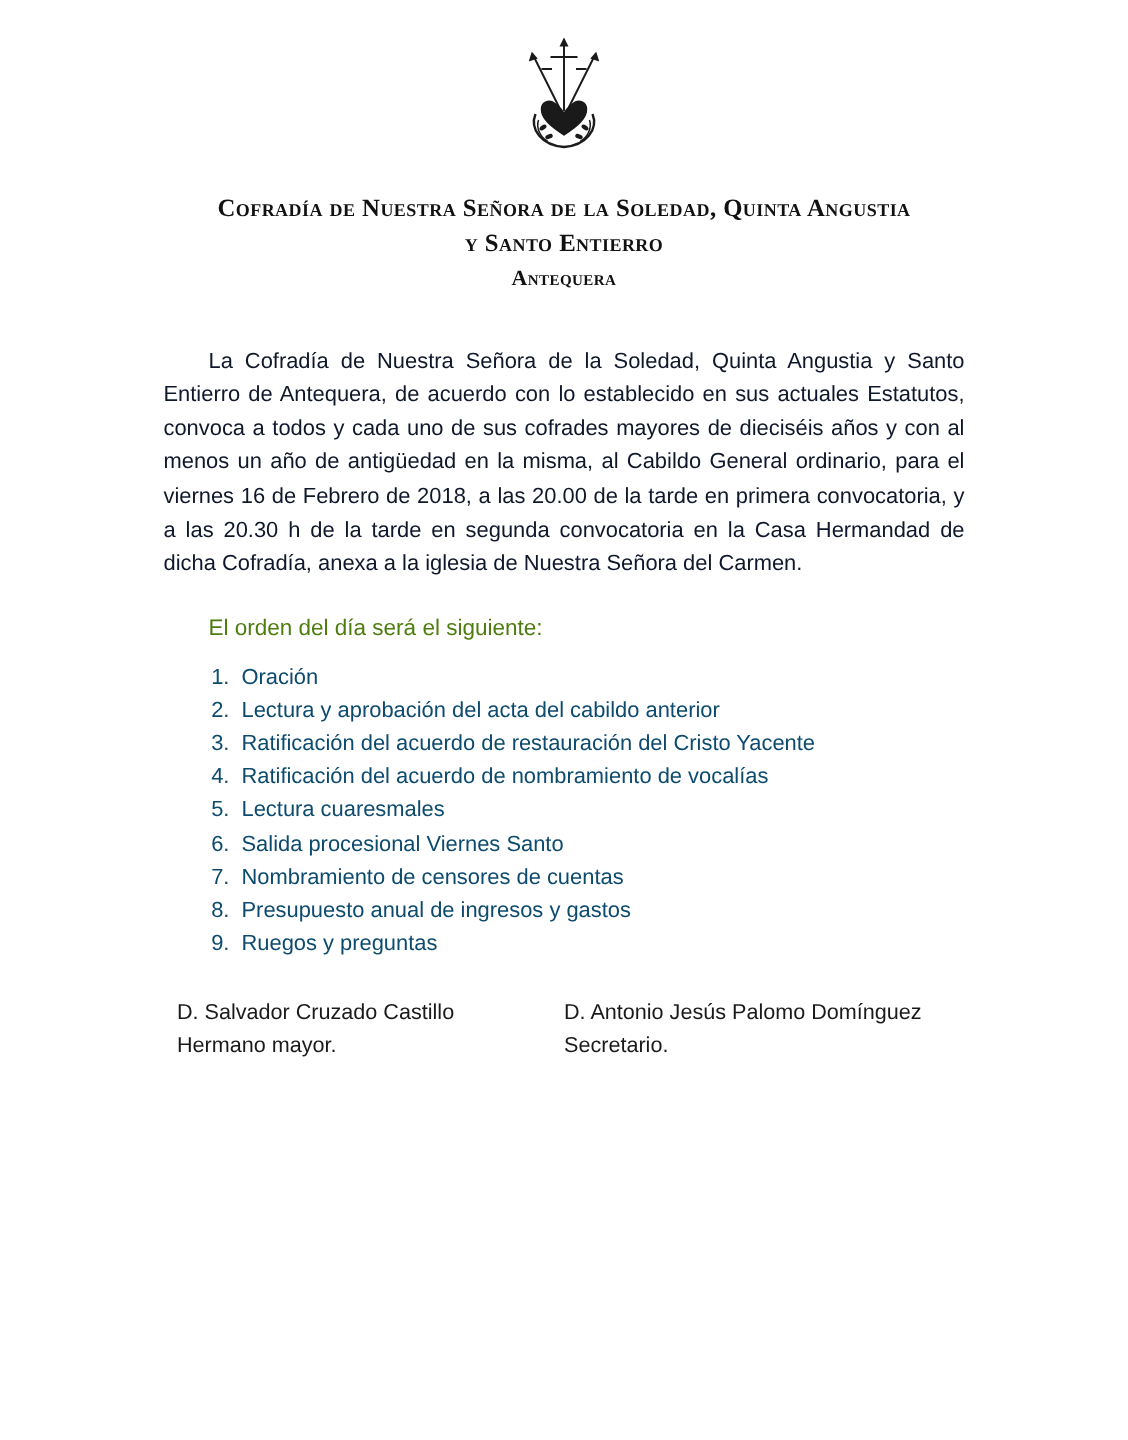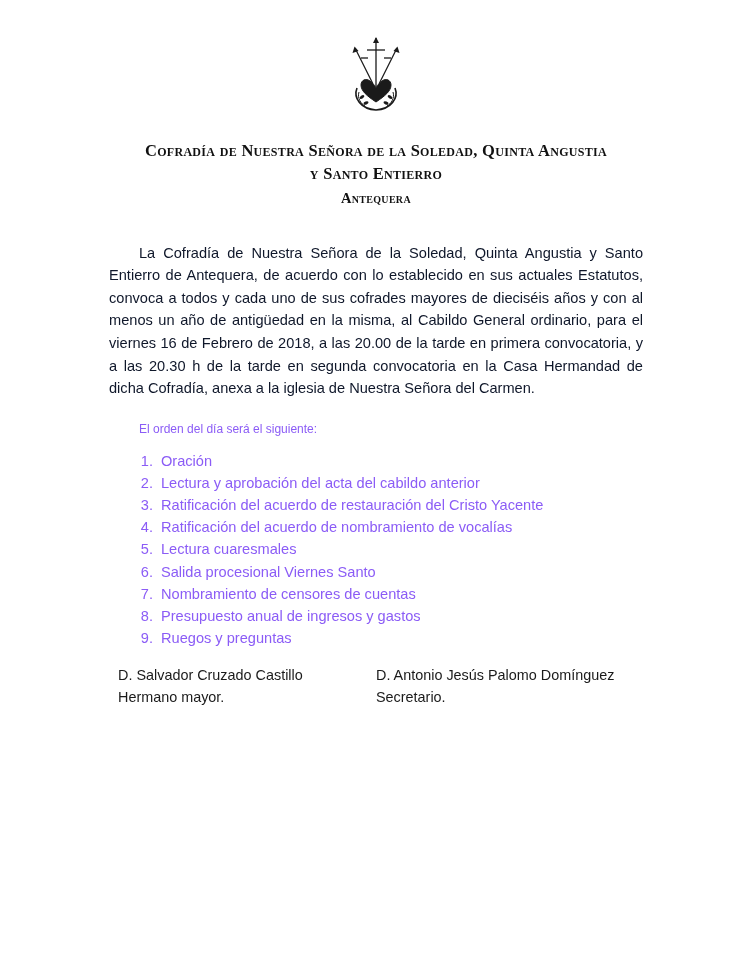--- a/index.html
+++ b/index.html
@@ -12,21 +12,21 @@
     height: 960px;
     font-family: "Liberation Sans", sans-serif;
     color: #000000;
     position: relative;
     overflow: hidden;
   }
   .page {
     width: 752px;
     height: 960px;
     box-sizing: border-box;
-    padding: 12px;
+    padding: 0;
     position: relative;
     border-radius: 26px;
   }
 
   
   .emblem-wrap {
     width: 100%;
     display: flex;
     justify-content: center;
     padding-top: 22px;
@@ -71,33 +71,33 @@
   }
   .body-block p {
     margin: 0;
   }
   .body-block p.indent {
     text-indent: 30px;
   }
   .orden-line {
     margin: 22px auto 12px auto;
     width: 534px;
-    font-size: 12px;
-    color: #8b5cf6;
+    font-size: 15px;
+    color: #4d7c0f;
     text-indent: 30px;
   }
 
   
   ol.agenda {
     margin: 14px auto 0 auto;
     width: 500px;
     padding-left: 62px;
     font-size: 14.6px;
     line-height: 1.52;
-    color: #8b5cf6;
+    color: #0c4a6e;
   }
   ol.agenda li {
     padding-left: 4px;
   }
 
   
   .signatures {
     position: absolute;
     left: 118px;
     top: 665px;

